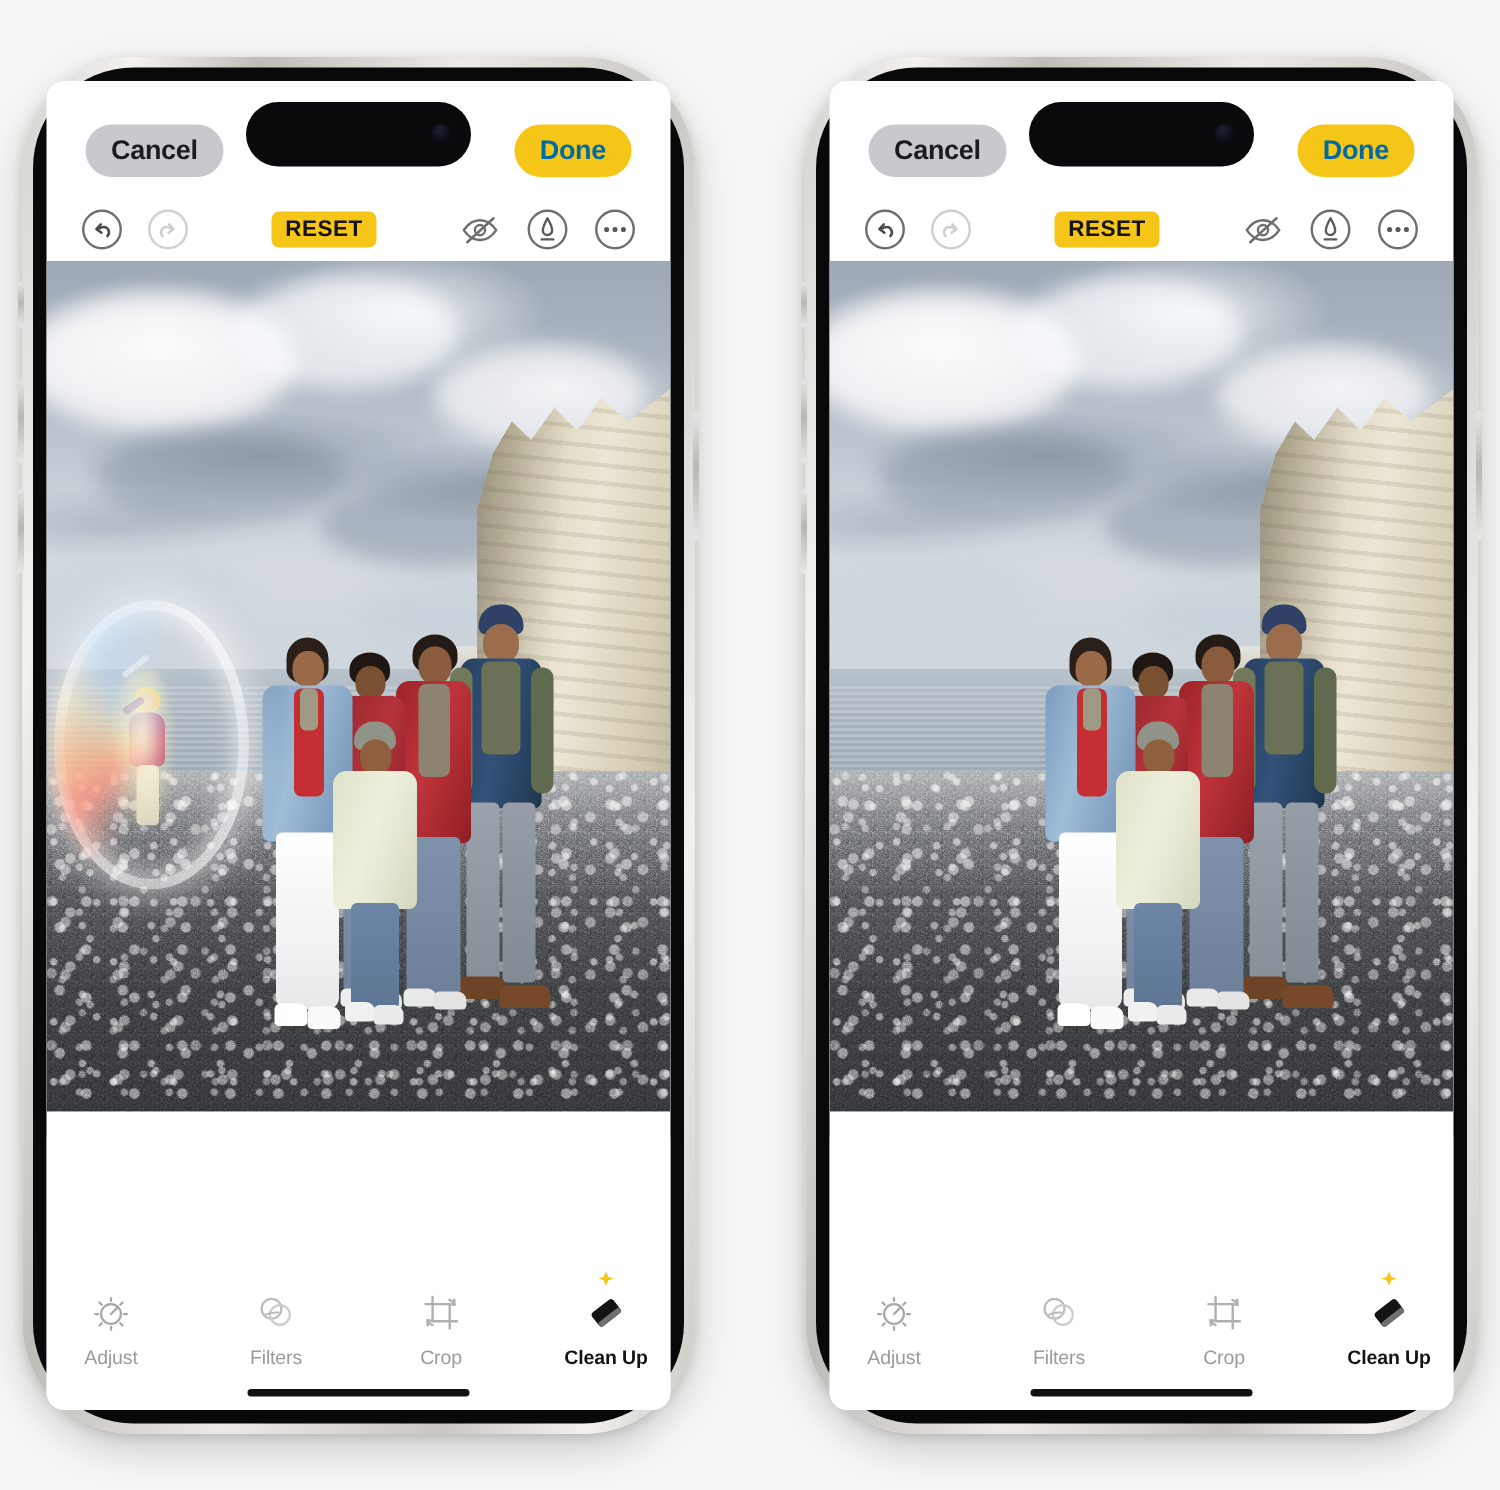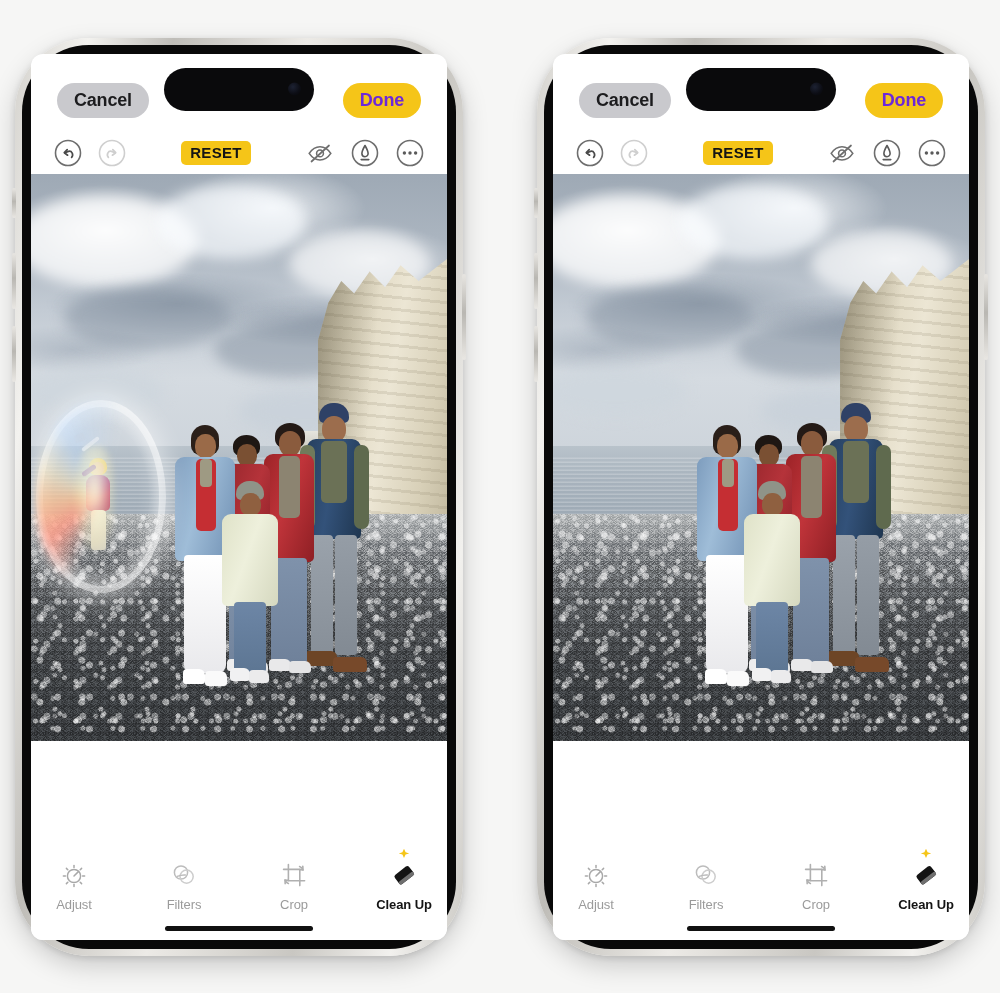--- a/index.html
+++ b/index.html
@@ -88,21 +88,21 @@
     border-radius: 18px;
     font-size: 18px;
     font-weight: 700;
     letter-spacing: -.2px;
     padding: 8px 17px 9px;
     line-height: 1;
     cursor: pointer;
     font-family: "Liberation Sans", sans-serif;
   }
   .pill-cancel { background: #c9c9cd; color: #1c1c1e; }
-  .pill-done   { background: #f5c518; color: #6d28d9; }
+  .pill-done   { background: #f5c518; color: #0369a1; }
 
   
   .edit-row {
     display: flex;
     align-items: center;
     padding: 6px 22px 0 22px;
     height: 48px;
     position: relative;
     z-index: 30;
   }

